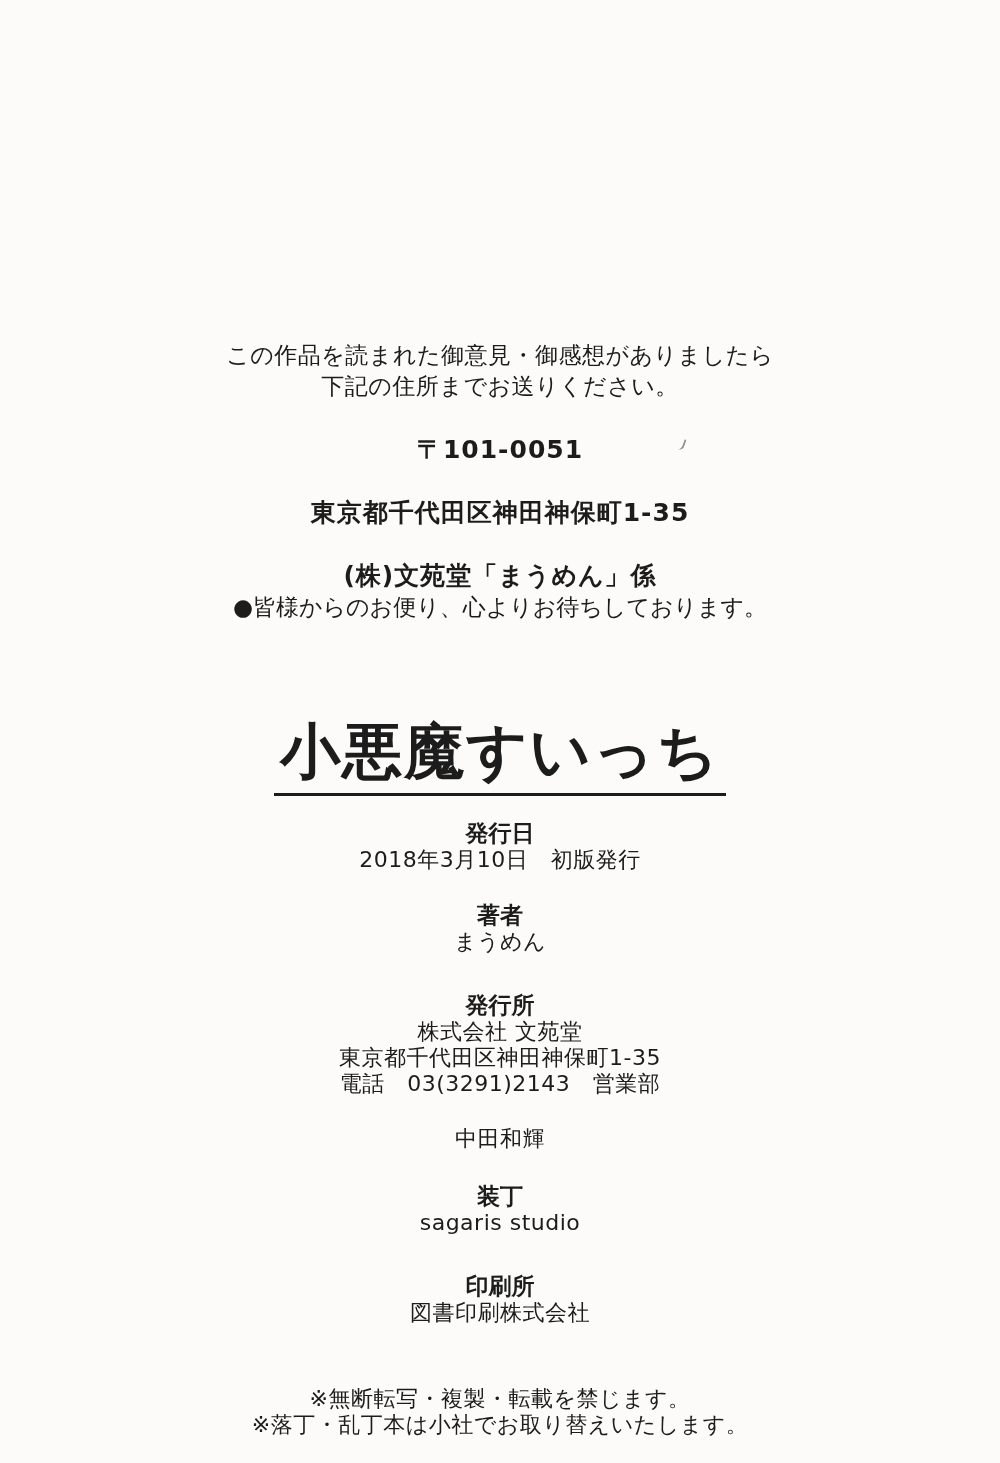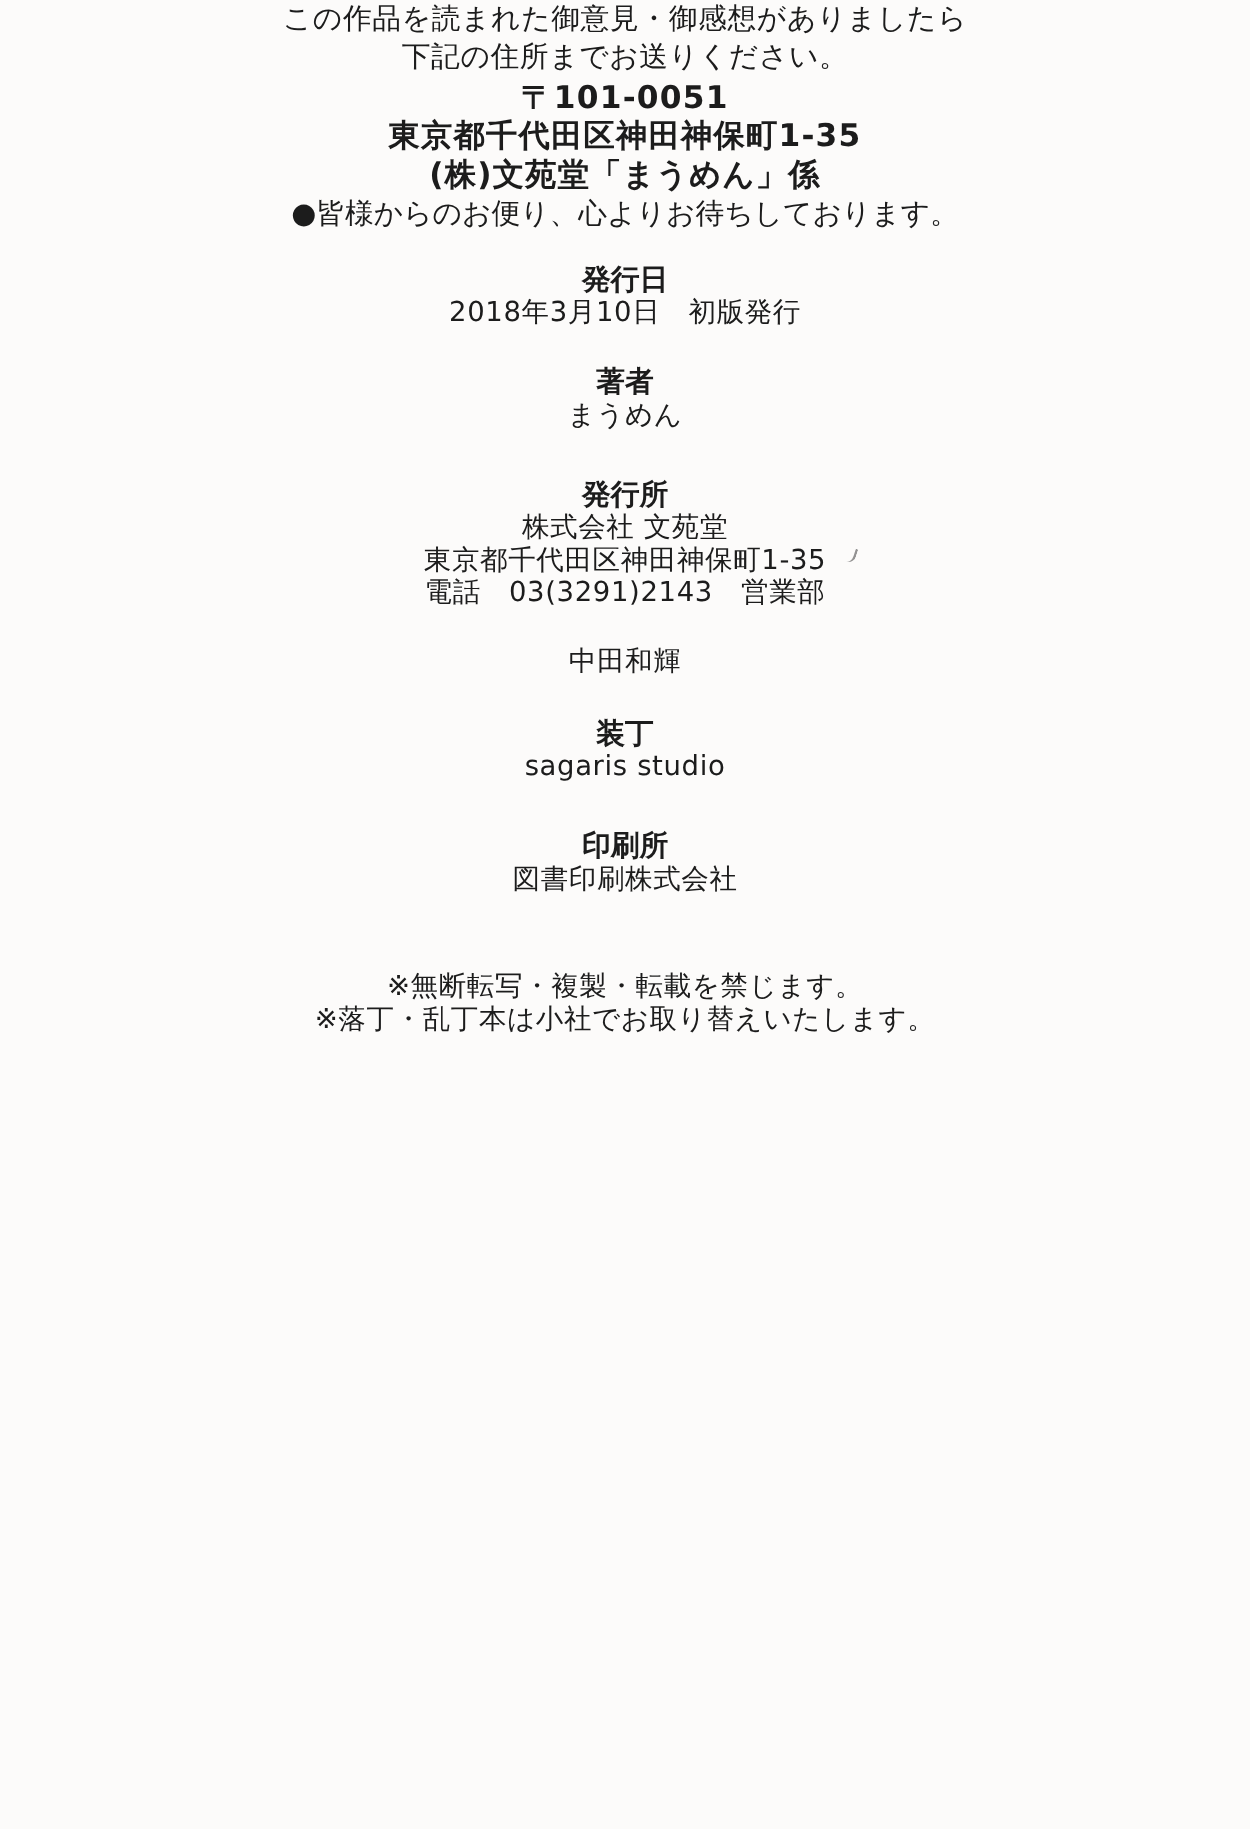--- a/index.html
+++ b/index.html
@@ -13,32 +13,34 @@
     font-family: "DejaVu Sans", "Liberation Sans", sans-serif;
     color: #1c1c1c;
     position: relative;
     overflow: hidden;
   }
   .page {
     width: 100%;
     height: 100%;
     text-align: center;
     box-sizing: border-box;
+    padding-top: 340px;
   }
   
   .feedback-line {
     font-size: 23px;
     line-height: 31px;
     letter-spacing: 0.5px;
   }
   .feedback-bold {
     font-weight: 700;
     font-size: 25px;
     line-height: 31px;
     letter-spacing: 1px;
+    margin-top: 32px;
   }
   .feedback-note {
     font-size: 23px;
     line-height: 31px;
     margin-top: 1px;
   }
   
   .title-wrap {
     display: inline-block;
     margin-top: 96px;
@@ -112,20 +114,24 @@
   <div class="feedback">
     <div class="feedback-line">この作品を読まれた御意見・御感想がありましたら</div>
     <div class="feedback-line">下記の住所までお送りください。</div>
     <div class="feedback-bold">〒101-0051</div>
     <div class="feedback-bold">東京都千代田区神田神保町1-35</div>
     <div class="feedback-bold">(株)文苑堂「まうめん」係</div>
     <div class="feedback-note">●皆様からのお便り、心よりお待ちしております。</div>
   </div>
 
   
+  <div class="title-wrap">
+    <div class="book-title">小悪魔すいっち</div>
+    <div class="title-rule"></div>
+  </div>
 
   
   <div class="colophon">
 
     <div class="section sec-hatsubi">
       <div class="section-label">発行日</div>
       <div class="section-value">2018年3月10日　初版発行</div>
     </div>
 
     <div class="section sec-chosha">

